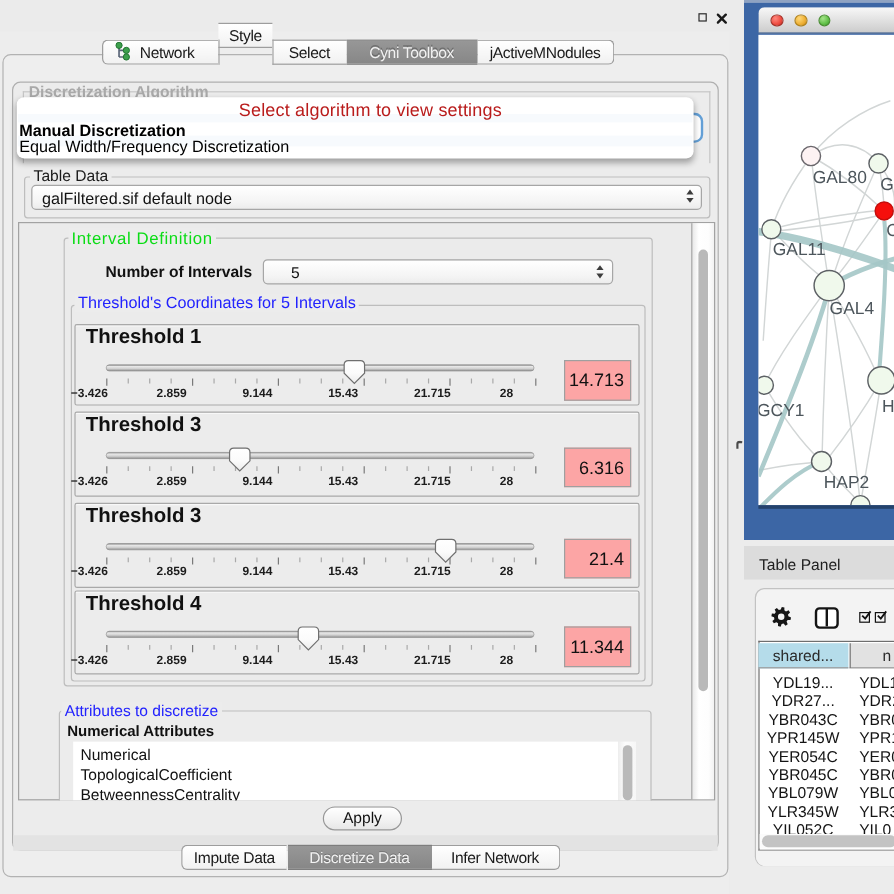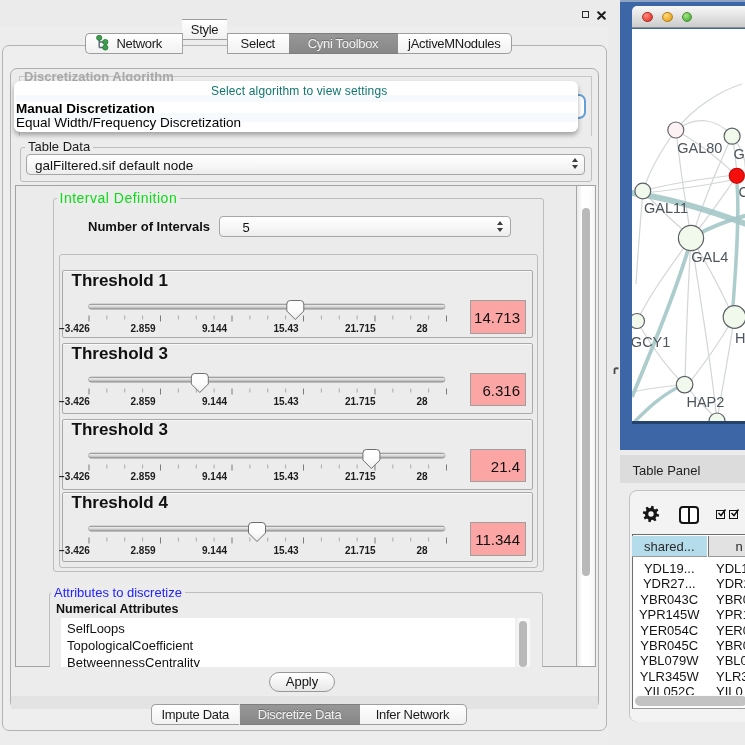--- a/index.html
+++ b/index.html
@@ -126,20 +126,21 @@
 <div class="gtitle green" style="left:40.5px;top:3.8px;font-size:14px;letter-spacing:0.5px">Interval Definition</div>
 <div class="abs bold" style="left:72px;top:32.6px;font-size:13px;color:#111">Number of Intervals</div>
 <div class="combo" style="left:202.5px;top:30px;width:292px;height:21px">
         <span class="ctext" style="left:23px;top:2.5px">5</span>
       </div>
 <div class="arrows" style="left:481px;top:34.5px">
         <div class="up"></div>
         <div class="dn"></div>
       </div>
 <div class="group" style="left:43px;top:68px;width:478.5px;height:313.5px"></div>
+<div class="gtitle blue" style="left:46px;top:59.3px;font-size:13.5px">Threshold's Coordinates for 5 Intervals</div>
 </div>
 <div class="abs" style="left:0;top:0;width:745px;height:667px;overflow:hidden;pointer-events:none">
 <div class="tpanel" style="top:270.3px;height:68.1px"></div>
       <div class="tlabel" style="top:271.3px">Threshold 1</div>
       <svg class="sld" style="left:62.0px;top:270.3px" width="471" height="72">
         <defs>
           <linearGradient id="tg270" x1="0" y1="0" x2="0" y2="1">
             <stop offset="0" stop-color="#7d7d7d"></stop>
             <stop offset="0.25" stop-color="#e8e8e8"></stop>
             <stop offset="0.6" stop-color="#d2d2d2"></stop>
@@ -324,38 +325,38 @@
       <div class="tl" style="left:130.5px;top:544.8px">2.859</div>
       <div class="tl" style="left:202.0px;top:544.8px">9.144</div>
       <div class="tl" style="left:273.5px;top:544.8px">15.43</div>
       <div class="tl" style="left:345.0px;top:544.8px">21.715</div>
       <div class="tl" style="left:416.5px;top:544.8px">28</div>
       <div class="vbox" style="top:522.0px">11.344</div>
 <div class="group" style="left:48.5px;top:592px;width:494px;height:90px;background:#ececec"></div>
 <div class="gtitle blue" style="left:51px;top:585px">Attributes to discretize</div>
 <div class="abs bold" style="left:56px;top:601.5px;font-size:12.5px;color:#111">Numerical Attributes</div>
 <div id="attrlist">
-        <div>SelfLoops</div>
+        <div>Numerical</div>
         <div>TopologicalCoefficient</div>
         <div>BetweennessCentrality</div>
       </div>
 <div class="abs" style="left:515px;top:618px;width:15px;height:49px;background:linear-gradient(to right,#ededed,#fcfcfc 40%,#f6f6f6)"></div>
 <div class="abs" style="left:518.5px;top:621px;width:8px;height:46px;background:#b9b9b9;border-radius:4.5px"></div>
 </div>
 <div id="vtrack"></div>
 <div id="vthumb"></div>
 <div id="applybtn">Apply</div>
 <div class="abs" style="left:11px;top:696px;width:587px;height:13px;background:#e3e3e3"></div>
 <div class="tab first" style="left:150.5px;top:703.5px;width:88.5px">Impute Data</div>
 <div class="tab last" style="left:359.5px;top:703.5px;width:107.0px">Infer Network</div>
 <div class="tab sel" style="left:239.5px;top:703.5px;width:120.0px">Discretize Data</div>
 <div id="popup"></div>
 <div class="abs" style="left:15px;top:95px;width:562px;height:6.5px;background:#f7fafd"></div>
 <div class="abs" style="left:15px;top:112.5px;width:562px;height:9px;background:#f7fafd"></div>
-<div class="abs" style="left:211px;top:84px;font-size:12px;letter-spacing:0.15px;color:#0f766e;">Select algorithm to view settings</div>
+<div class="abs" style="left:199px;top:84px;font-size:15px;letter-spacing:0.15px;color:#b91c1c;">Select algorithm to view settings</div>
 <div class="abs" style="left:16px;top:100.5px;font-size:13.5px;font-weight:bold;color:#000;">Manual Discretization</div>
 <div class="abs" style="left:16px;top:114.5px;font-size:13.5px;color:#000;">Equal Width/Frequency Discretization</div>
 <svg class="abs" style="left:613px;top:367px" width="7" height="8">
       <path d="M1.5,7 L1.5,3 Q1.5,1.2 3.5,1.2 L5.5,1.5" fill="none" stroke="#4a4a4a" stroke-width="1.8"></path>
     </svg>
 <div id="netframe"></div>
 <div class="abs" style="left:620px;top:0;width:125px;height:1.5px;background:#8fa3c2"></div>
 <div id="nettitle"></div>
 <div class="light" style="left:642px;background:radial-gradient(circle at 35% 30%,#ff8a80,#ee4b40 60%,#c03028);border:0.5px solid #a8352c"></div>
 <div class="light" style="left:662px;background:radial-gradient(circle at 35% 30%,#ffd97a,#eeaf34 60%,#c7881f);border:0.5px solid #b2841f"></div>

